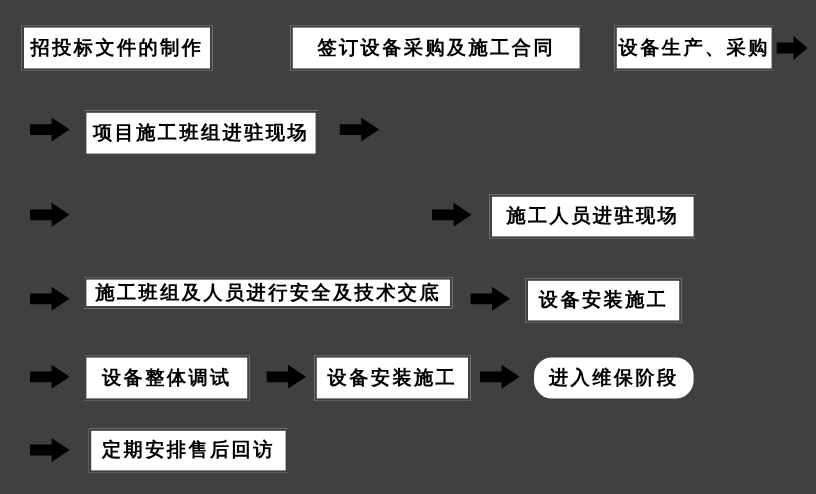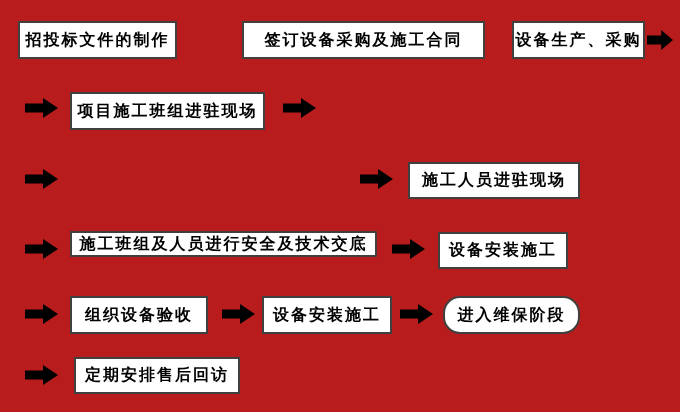--- a/index.html
+++ b/index.html
@@ -4,21 +4,21 @@
 <style>
   html, body {
     margin: 0;
     padding: 0;
     background: #ffffff;
   }
   .canvas {
     position: relative;
     width: 680px;
     height: 412px;
-    background: #b91c1c;
+    background: #404040;
     font-family: "Liberation Sans", "DejaVu Sans", sans-serif;
     overflow: hidden;
   }
   .box {
     position: absolute;
     box-sizing: border-box;
     background: #ffffff;
     border: 2px solid #404040;
     color: #000000;
     font-size: 16px;
@@ -93,21 +93,21 @@
         <path d="M0,5.5 H18 V0 L33,10 L18,20 V14.5 H0 Z"></path>
       </svg>
   </div>
   <div class="box" style="left:438px; top:232px; width:130px; height:37px;">设备安装施工</div>
 
   <div class="arrow" style="left:25px; top:304px;">
     <svg viewBox="0 0 33 20" aria-hidden="true">
         <path d="M0,5.5 H18 V0 L33,10 L18,20 V14.5 H0 Z"></path>
       </svg>
   </div>
-  <div class="box" style="left:70px; top:296px; width:138px; height:38px;">组织设备验收</div>
+  <div class="box" style="left:70px; top:296px; width:138px; height:38px;">设备整体调试</div>
   <div class="arrow" style="left:222px; top:304px;">
     <svg viewBox="0 0 33 20" aria-hidden="true">
         <path d="M0,5.5 H18 V0 L33,10 L18,20 V14.5 H0 Z"></path>
       </svg>
   </div>
   <div class="box" style="left:262px; top:296px; width:130px; height:38px;">设备安装施工</div>
   <div class="arrow" style="left:400px; top:304px;">
     <svg viewBox="0 0 33 20" aria-hidden="true">
         <path d="M0,5.5 H18 V0 L33,10 L18,20 V14.5 H0 Z"></path>
       </svg>

